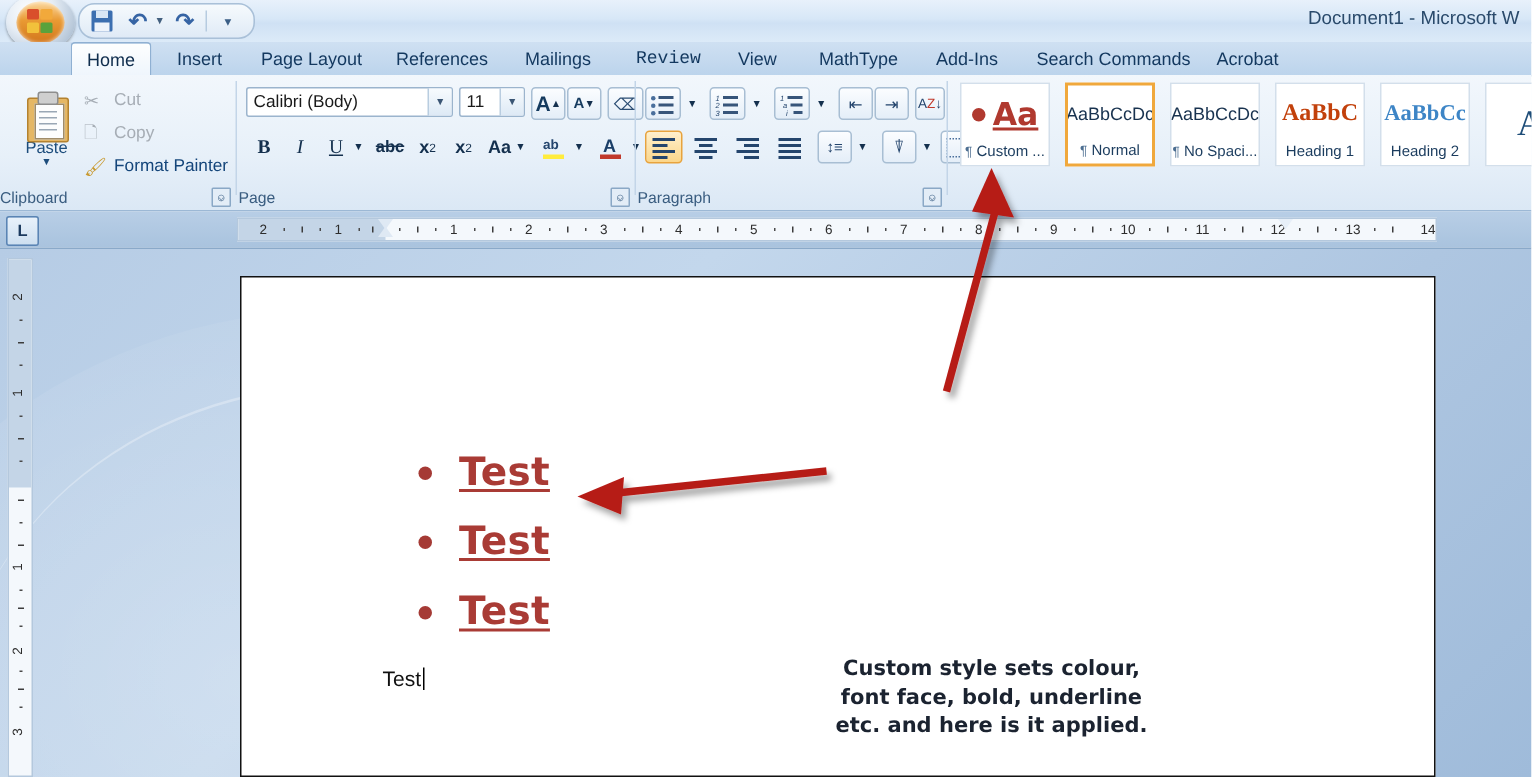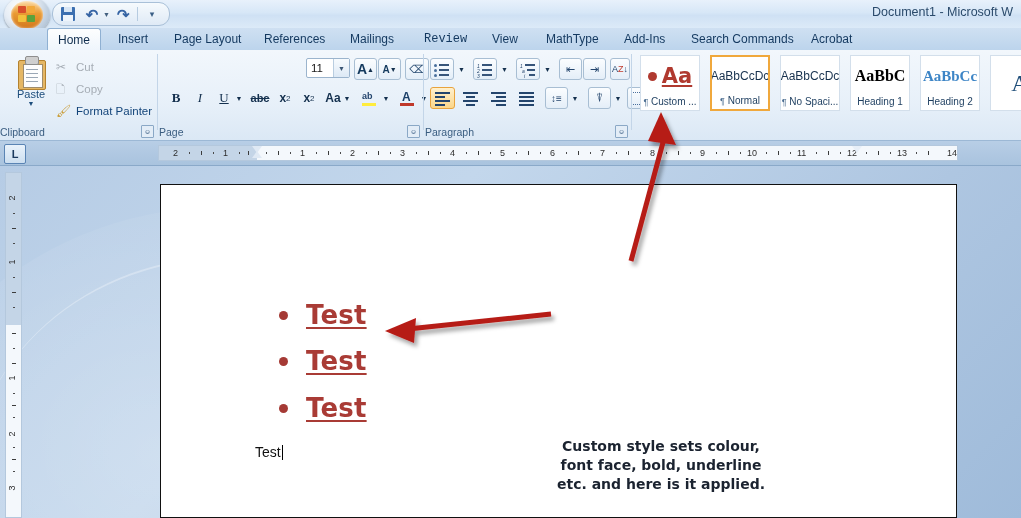--- a/index.html
+++ b/index.html
@@ -91,21 +91,21 @@
   }
   .dlg-launcher{
     position:absolute;bottom:2px;right:4px;width:11px;height:11px;
     border:1px solid #8aa8c6;background:#e3edf7;font-size:7px;color:#44668a;
     display:flex;align-items:center;justify-content:center;border-radius:1px;
   }
 
   
   .paste-btn{
     position:absolute;left:8px;top:4px;width:46px;height:62px;
-    display:flex;flex-direction:column;align-items:center;justify-content:flex-start;
+    display:flex;flex-direction:column;align-items:center;justify-content:center;
     border-radius:3px;cursor:default;
   }
   .clip-ico{width:30px;height:32px;position:relative;margin-top:2px;}
   .clip-body{position:absolute;left:2px;top:4px;width:26px;height:28px;background:#e5b765;border:1px solid #b4822f;border-radius:2px;}
   .clip-paper{position:absolute;left:7px;top:8px;width:18px;height:22px;background:#fdfdfd;border:1px solid #a08c6a;}
   .clip-line{position:absolute;left:2px;width:12px;height:1px;background:#9aa7b5;}
   .clip-clip{position:absolute;left:9px;top:0;width:12px;height:7px;background:#cfcfcf;border:1px solid #8e8e8e;border-radius:2px;}
   .paste-label{font-size:11px;color:#1d4d7c;margin-top:1px;line-height:11px;}
   .paste-caret{font-size:7px;color:#1d4d7c;line-height:7px;}
   .cb-item{
@@ -325,20 +325,24 @@
         <span class="mini-ico" style="font-size:12px;color:#c8992f;line-height:15px;">🖌</span>
         <span>Format Painter</span>
       </div>
 
       <div class="group-label">Clipboard</div>
       <div class="dlg-launcher">⎉</div>
       <div class="group-sep" style="right:0;"></div>
     </div>
 
     <div class="group" style="left:159px;width:265px;">
+      <div class="fld" style="left:5px;top:8px;width:138px;height:20px;">
+        <span class="val">Calibri (Body)</span>
+        <span class="dd">▼</span>
+      </div>
       <div class="fld" style="left:147px;top:8px;width:44px;height:20px;">
         <span class="val">11</span>
         <span class="dd">▼</span>
       </div>
       <div class="rbtn framed" style="left:195px;top:8px;width:23px;">
         <span style="font-size:14px;font-weight:bold;color:#143a5e;">A</span>
           <span style="font-size:7px;">▲</span>
       </div>
       <div class="rbtn framed" style="left:219px;top:8px;width:23px;">
         <span style="font-size:10px;font-weight:bold;color:#143a5e;">A</span>
@@ -535,21 +539,21 @@
         <div class="style-prev">
           <span style="font-size:12px;color:#18324f;white-space:nowrap;">AaBbCcDc</span>
         </div>
         <div class="style-name">
           <span class="pilcrow">¶</span> <span>No Spaci...</span>
         </div>
       </div>
 
       <div class="stylebox" style="left:214px;">
         <div class="style-prev">
-          <span style="font-family:'Liberation Serif',serif;font-size:16px;font-weight:bold;color:#000000;white-space:nowrap;">AaBbC</span>
+          <span style="font-family:'Liberation Serif',serif;font-size:16px;font-weight:bold;color:#c2410c;white-space:nowrap;">AaBbC</span>
         </div>
         <div class="style-name">Heading 1</div>
       </div>
 
       <div class="stylebox" style="left:284px;">
         <div class="style-prev">
           <span style="font-family:'Liberation Serif',serif;font-size:15px;font-weight:bold;color:#3d85c6;white-space:nowrap;">AaBbCc</span>
         </div>
         <div class="style-name">Heading 2</div>
       </div>

